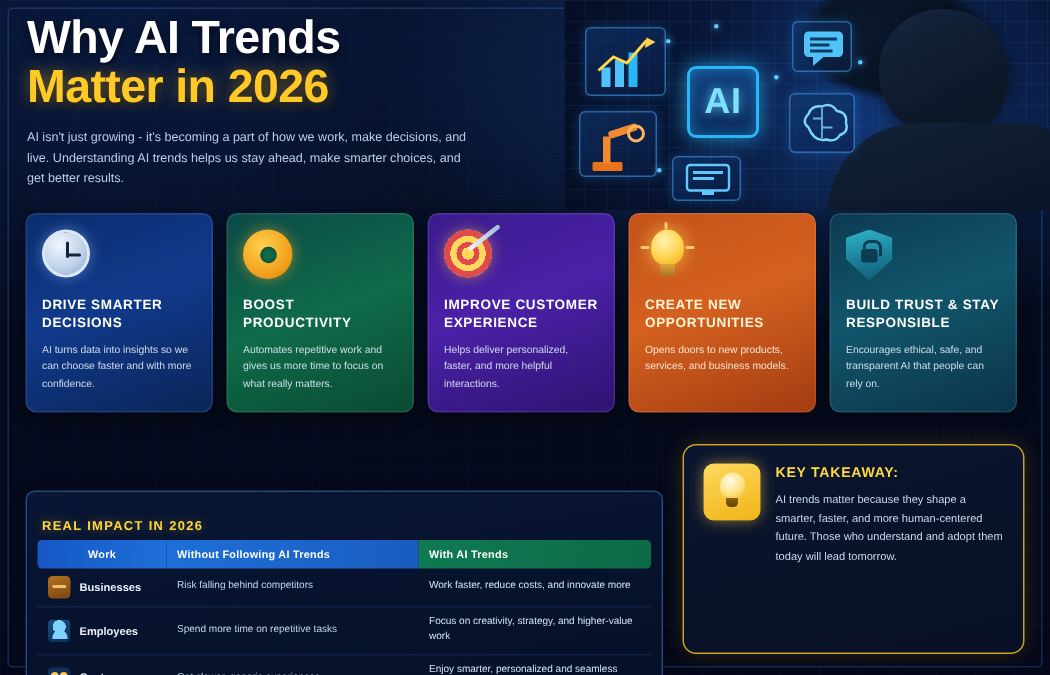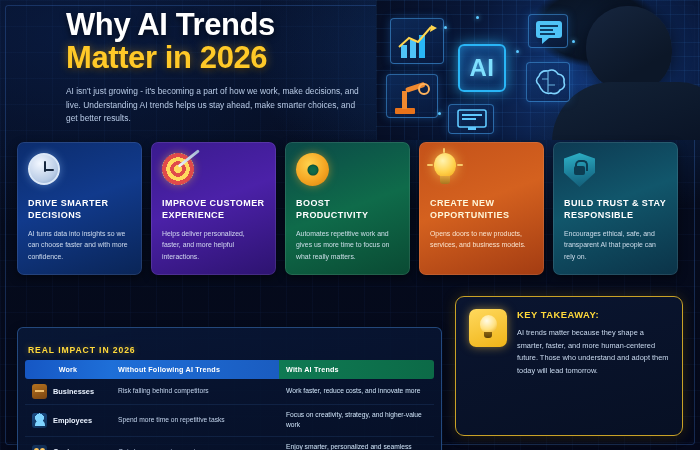--- a/index.html
+++ b/index.html
@@ -88,21 +88,21 @@
   .fc-robot { left: 10px; top: 74px; width: 52px; height: 44px; }
   .fc-chat  { left: 152px; top: 14px; width: 40px; height: 34px; }
   .fc-brain { left: 150px; top: 62px; width: 44px; height: 40px; }
   .fc-mon   { left: 72px; top: 104px; width: 46px; height: 30px; }
   .spark {
     position: absolute; width: 3px; height: 3px; border-radius: 50%;
     background: #5bc8ff; box-shadow: 0 0 5px #5bc8ff;
   }
 
   
-  .headline { position: absolute; left: 18px; top: 8px; width: 350px; margin-left: 48px; }
+  .headline { position: absolute; left: 18px; top: 8px; width: 350px; }
   .h-line1 {
     font-size: 31px; font-weight: bold; color: #ffffff; line-height: 1.08;
     letter-spacing: -.4px; text-shadow: 0 2px 6px rgba(0,0,0,.6);
   }
   .h-line2 {
     font-size: 31px; font-weight: bold; line-height: 1.12; letter-spacing: -.4px;
     color: #ffc928;
     text-shadow: 0 0 10px rgba(255,190,40,.45), 0 2px 5px rgba(0,0,0,.6);
   }
   .subhead {
@@ -357,41 +357,41 @@
       <div class="card-icon">
         <div class="ico-clock">
           <i style="left:14px; top:6px; width:2px; height:11px;"></i>
           <i style="left:15px; top:14px; width:9px; height:2px;"></i>
         </div>
       </div>
       <div class="card-title">DRIVE SMARTER DECISIONS</div>
       <div class="card-body">AI turns data into insights so we can choose faster and with more confidence.</div>
     </div>
 
-    <div class="card c3">
-      <div class="card-icon">
-        <div class="ico-target">
-            <span class="dart"></span>
-          </div>
-      </div>
-      <div class="card-title">IMPROVE CUSTOMER EXPERIENCE</div>
-      <div class="card-body">Helps deliver personalized, faster, and more helpful interactions.</div>
-    </div>
-
     <div class="card c2">
       <div class="card-icon">
         <div class="ico-gear">
           <div class="gear-tooth" style="transform:rotate(0deg);"></div>
           <div class="gear-tooth" style="transform:rotate(45deg);"></div>
           <div class="gear-tooth" style="transform:rotate(90deg);"></div>
           <div class="gear-tooth" style="transform:rotate(135deg);"></div>
         </div>
       </div>
       <div class="card-title">BOOST PRODUCTIVITY</div>
       <div class="card-body">Automates repetitive work and gives us more time to focus on what really matters.</div>
+    </div>
+
+    <div class="card c3">
+      <div class="card-icon">
+        <div class="ico-target">
+            <span class="dart"></span>
+          </div>
+      </div>
+      <div class="card-title">IMPROVE CUSTOMER EXPERIENCE</div>
+      <div class="card-body">Helps deliver personalized, faster, and more helpful interactions.</div>
     </div>
 
     <div class="card c4">
       <div class="card-icon">
         <div class="ico-bulb">
           <span class="ray" style="left:-3px; top:11px; width:6px; height:2px;"></span>
           <span class="ray" style="right:-3px; top:11px; width:6px; height:2px;"></span>
           <span class="ray" style="left:13px; top:-5px; width:2px; height:5px;"></span>
           <span class="glass"></span>
           <span class="base"></span>

